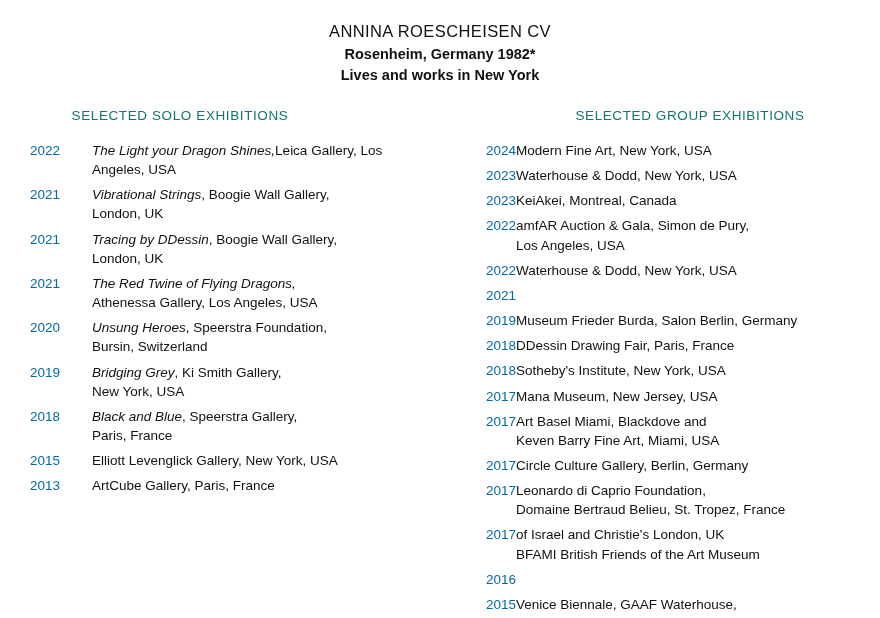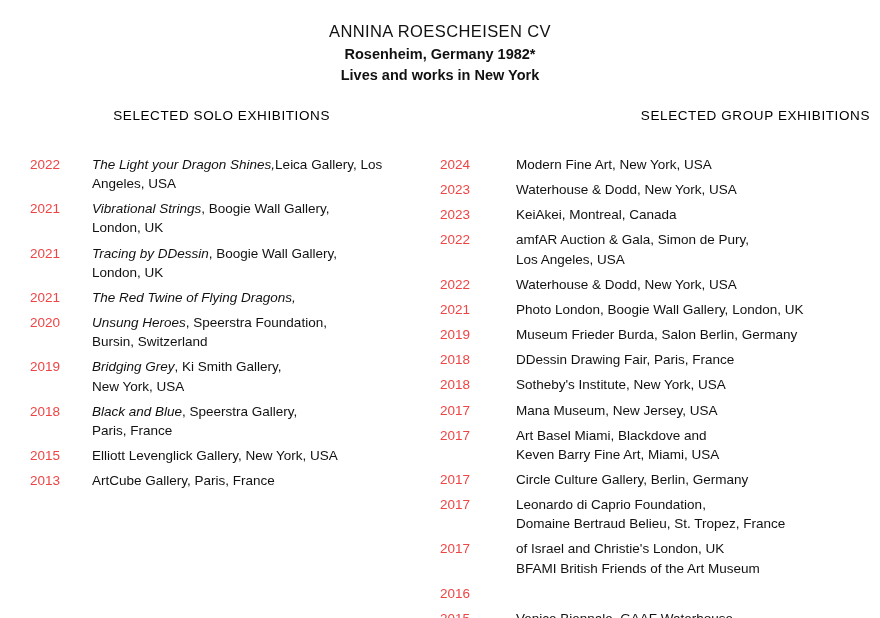--- a/index.html
+++ b/index.html
@@ -47,44 +47,45 @@
     left: 30px;
     width: 400px;
   }
   .col-right {
     left: 440px;
     width: 430px;
   }
   .section-heading {
     font-size: 13.5px;
     letter-spacing: 0.6px;
-    color: #000000;
-    text-align: right;
-    margin-bottom: 32px;
+    color: #0f766e;
+    text-align: center;
+    margin-bottom: 18px;
   }
   .col-left .section-heading {
     padding-right: 100px;
   }
   .col-right .section-heading {
     padding-left: 70px;
   }
   .entry {
     display: flex;
     margin-bottom: 6px;
     line-height: 1.42;
     font-size: 13.5px;
   }
   .entry .year {
     width: 62px;
     flex: 0 0 62px;
-    color: #ef4444;
+    color: #0369a1;
   }
   .col-right .entry .year {
     width: 76px;
     flex: 0 0 76px;
+    text-align: right;
   }
   .entry .detail {
     flex: 1 1 auto;
     color: #111;
   }
   .detail .line {
     display: block;
   }
   .ital {
     font-style: italic;
@@ -124,20 +125,21 @@
             <div class="year">2021</div>
             <div class="detail">
               <span class="line"><span class="ital">Tracing by DDessin</span><span>, Boogie Wall Gallery,</span></span>
               <span class="line">London, UK</span>
             </div>
           </div>
           <div class="entry">
             <div class="year">2021</div>
             <div class="detail">
               <span class="line"><span class="ital">The Red Twine of Flying Dragons,</span></span>
+              <span class="line">Athenessa Gallery, Los Angeles, USA</span>
             </div>
           </div>
           <div class="entry">
             <div class="year">2020</div>
             <div class="detail">
               <span class="line"><span class="ital">Unsung Heroes</span><span>, Speerstra Foundation,</span></span>
               <span class="line">Bursin, Switzerland</span>
             </div>
           </div>
           <div class="entry">
@@ -198,23 +200,20 @@
             </div>
           </div>
           <div class="entry">
             <div class="year">2022</div>
             <div class="detail">
               <span class="line">Waterhouse &amp; Dodd, New York, USA</span>
             </div>
           </div>
           <div class="entry">
             <div class="year">2021</div>
-            <div class="detail">
-              <span class="line">Photo London, Boogie Wall Gallery, London, UK</span>
-            </div>
           </div>
           <div class="entry">
             <div class="year">2019</div>
             <div class="detail">
               <span class="line">Museum Frieder Burda, Salon Berlin, Germany</span>
             </div>
           </div>
           <div class="entry">
             <div class="year">2018</div>
             <div class="detail">

